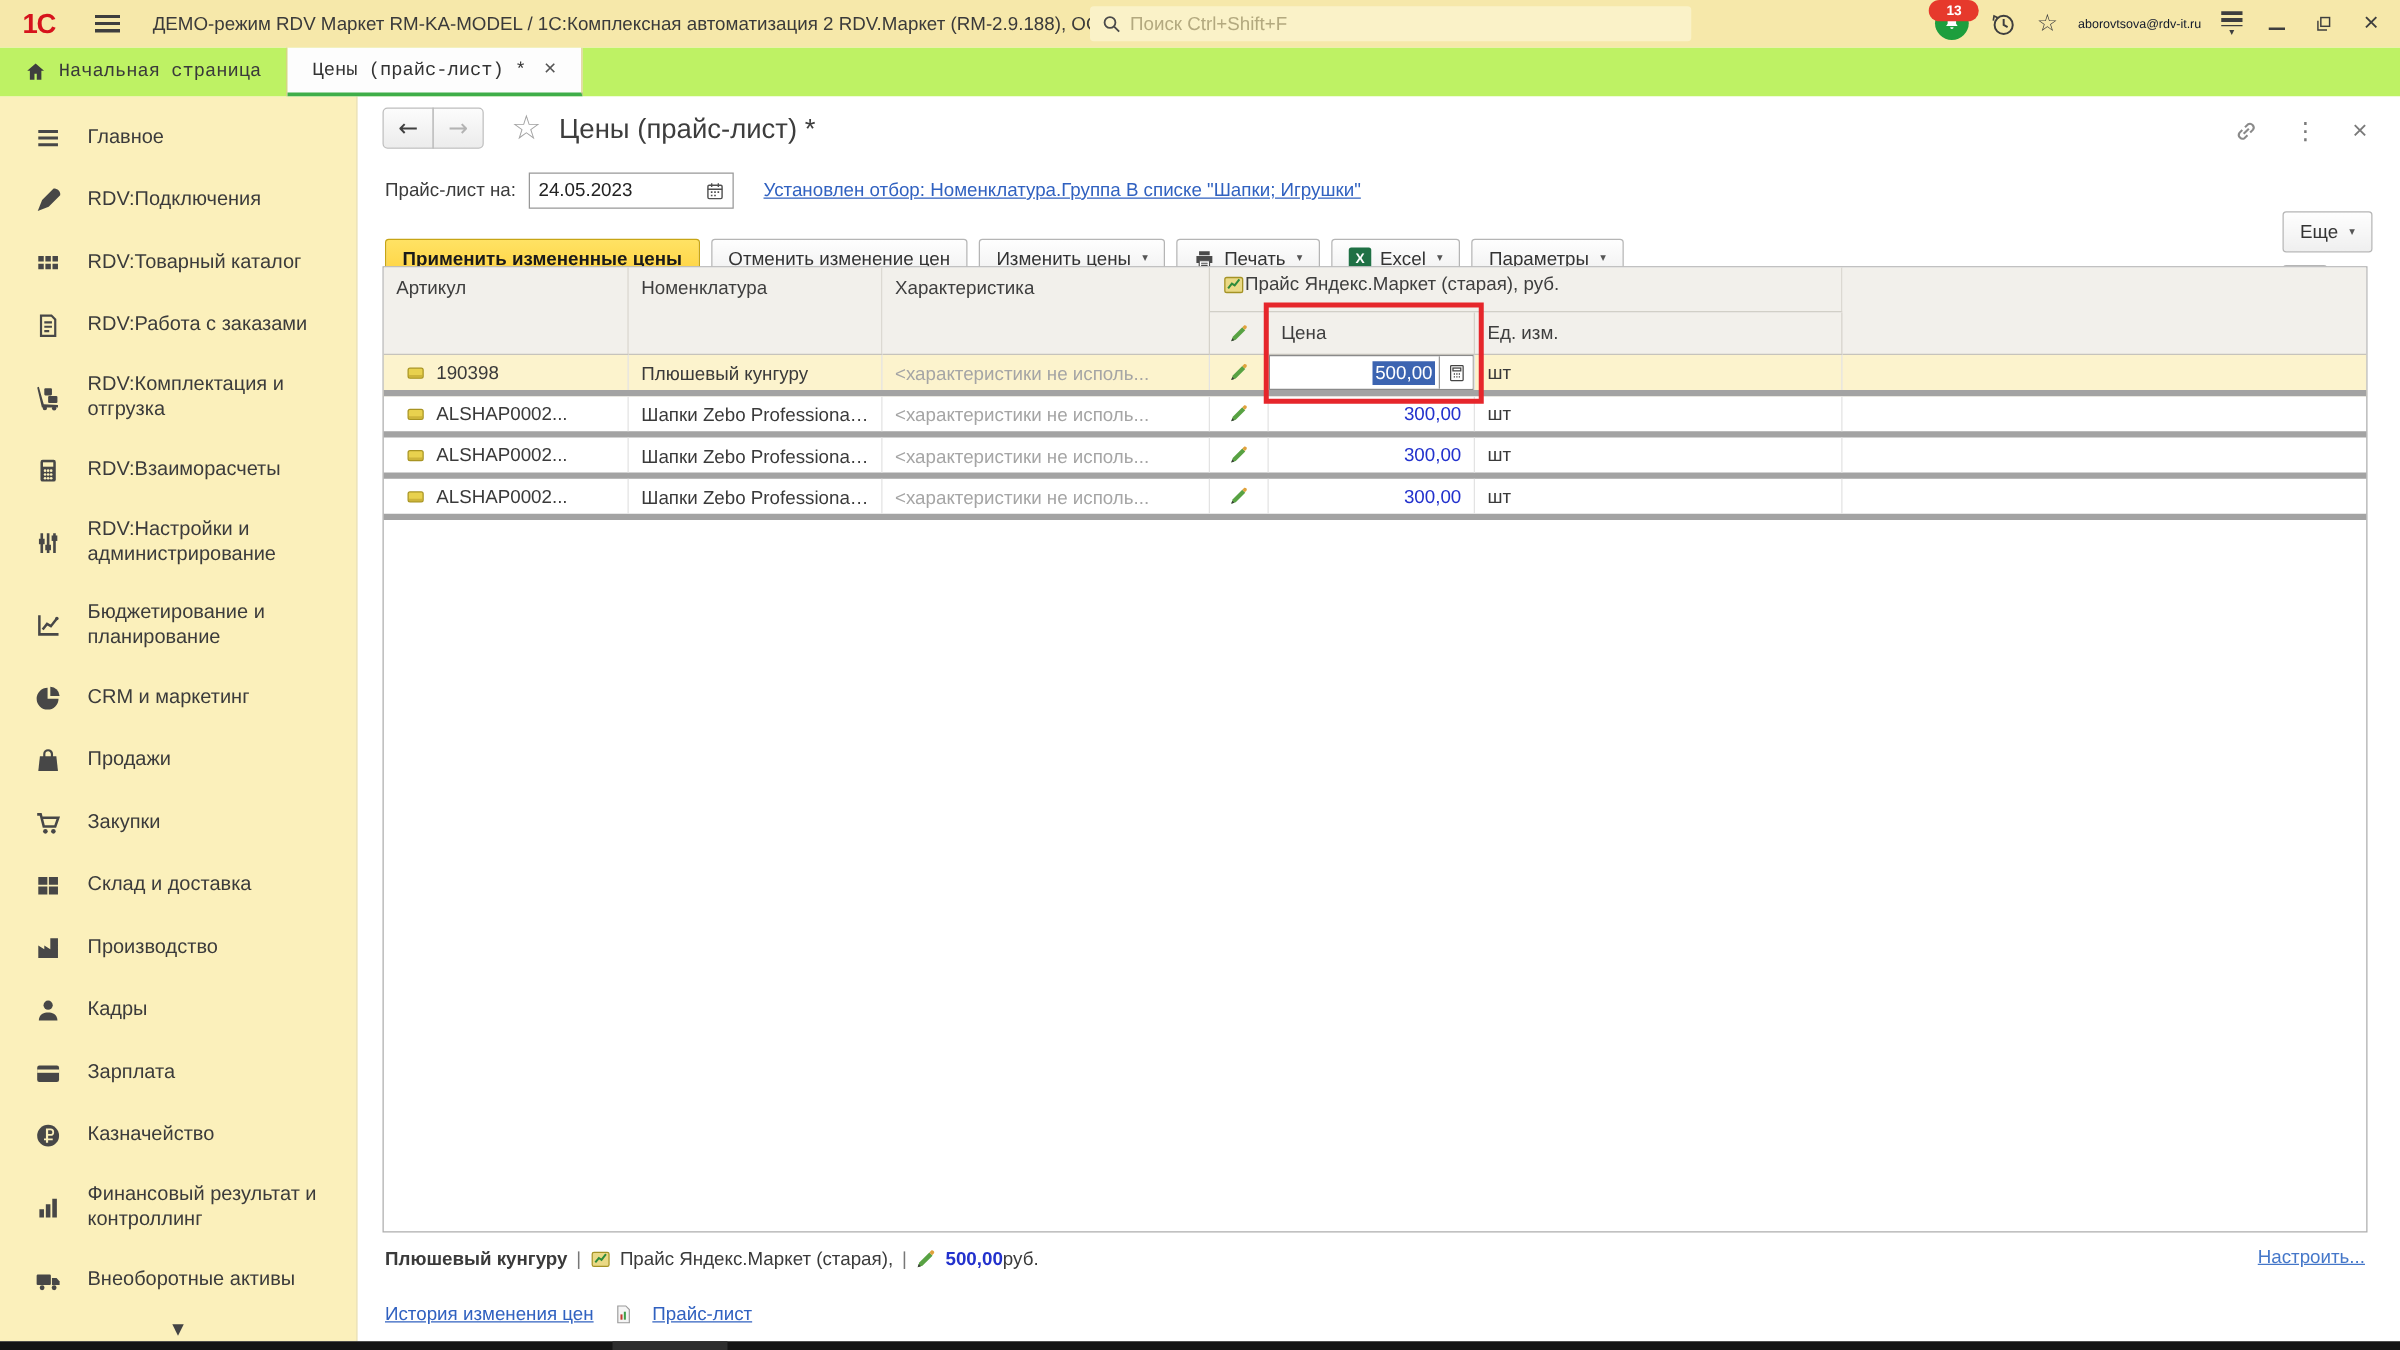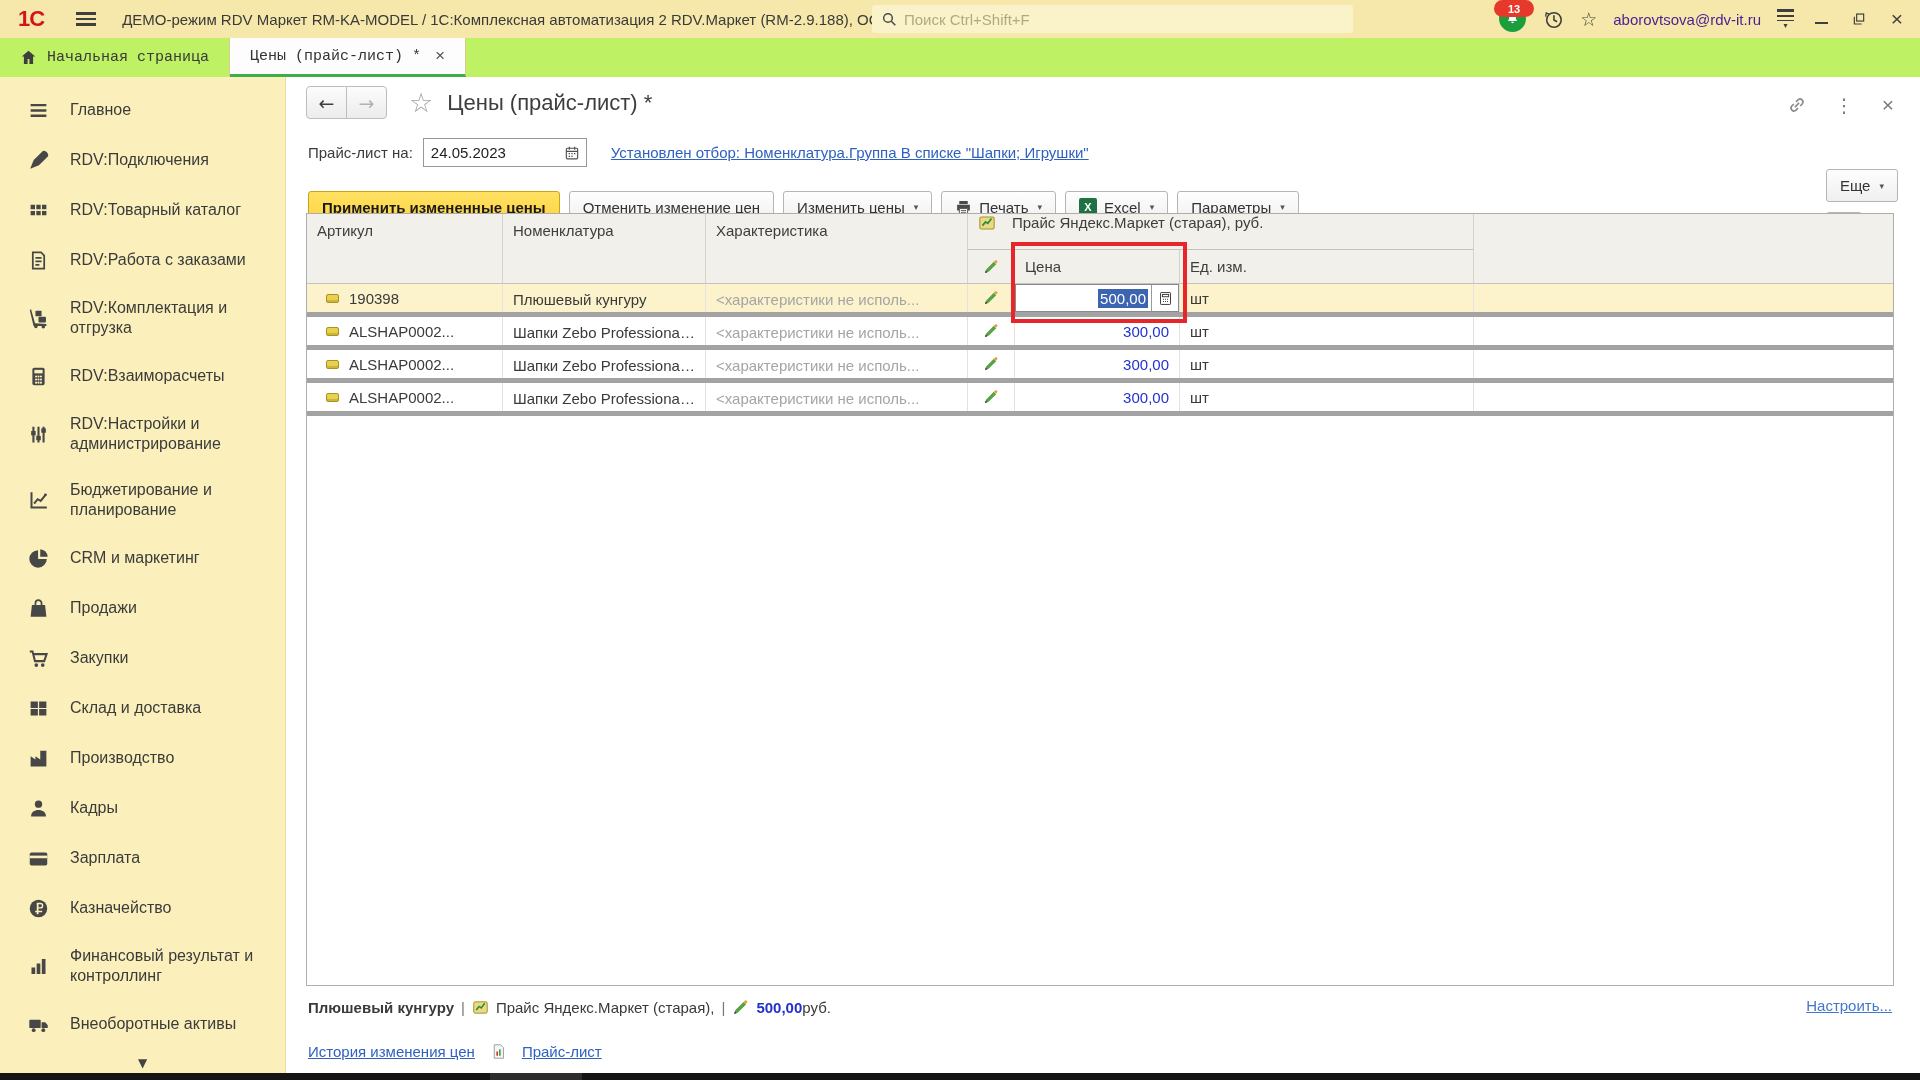--- a/index.html
+++ b/index.html
@@ -32,21 +32,21 @@
     display: flex; align-items: center; gap: 16px; }
   .bell-wrap { position: relative; width: 28px; height: 28px; }
   .bell-circle { width: 27px; height: 27px; border-radius: 50%; background: #1d9e3d;
     display: flex; align-items: center; justify-content: center; }
   .bell-circle .ic { width: 15px; height: 15px; }
   .badge { position: absolute; top: -5px; right: -7px; min-width: 17px; height: 17px;
     background: #e6392c; color: #fff; border-radius: 9px; font-size: 11px; font-weight: bold;
     display: flex; align-items: center; justify-content: center; padding: 0 14px; }
   .tb-right .clock { width: 21px; height: 21px; color: #3e3e3e; }
   .tb-star { font-size: 19px; color: #3e3e3e; line-height: 1; }
-  .tb-email { font-size: 15px; color: #4c1d95; }
+  .tb-email { font-size: 10px; color: #0f172a; }
   .tb-menu2 { display: flex; flex-direction: column; align-items: center; gap: 1px; }
   .caret-sm { font-size: 8px; color: #3e3e3e; line-height: 1; }
   .win-btn { display: flex; align-items: center; justify-content: center;
     width: 22px; height: 28px; color: #3e3e3e; }
   .min-line { width: 13px; height: 0; border-bottom: 2px solid #3e3e3e; margin-top: 8px; }
   .win-btn .ic { width: 14px; height: 14px; color: #3e3e3e; }
   .win-btn.close { font-size: 21px; font-weight: normal; }
 
   
   #tabbar { position: absolute; top: 38px; left: 0; right: 0; height: 39px;
@@ -122,21 +122,21 @@
   .thead, .trow { display: grid;
     grid-template-columns: 196px 203px 262px 47px 165px 294px 1fr; }
   .thead { grid-template-rows: 36px 34px; }
   .hcell { background: #f2f0eb; border-right: 1px solid #d5d2ca;
     border-bottom: 1px solid #c6c3bc; font-size: 15px; color: #3e3e3e;
     padding: 8px 10px; display: flex; align-items: flex-start; overflow: hidden;
     white-space: nowrap; cursor: pointer; }
   .h-article { grid-row: 1/3; grid-column: 1; }
   .h-nomen   { grid-row: 1/3; grid-column: 2; }
   .h-char    { grid-row: 1/3; grid-column: 3; }
-  .h-group   { grid-row: 1; grid-column: 4/7; align-items: flex-start; gap: 16px; padding-top: 0; }
+  .h-group   { grid-row: 1; grid-column: 4/7; align-items: center; gap: 0; padding-top: 0; }
   .h-right   { grid-row: 1/3; grid-column: 7; border-right: none; }
   .h-pencil  { grid-row: 2; grid-column: 4; align-items: center; justify-content: center; padding: 0; }
   .h-price   { grid-row: 2; grid-column: 5; align-items: center; }
   .h-unit    { grid-row: 2; grid-column: 6; align-items: center; }
   .h-group .ic { width: 18px; height: 18px; }
 
   .trow { height: 33px; border-bottom: 5px solid #a3a3a3; font-size: 15px; cursor: pointer; }
   .trow.selected { background: #fcf3cd; }
   .tcell { border-right: 1px solid #e3e3e3; display: flex; align-items: center;
     padding: 0 10px; overflow: hidden; white-space: nowrap; min-width: 0; }

